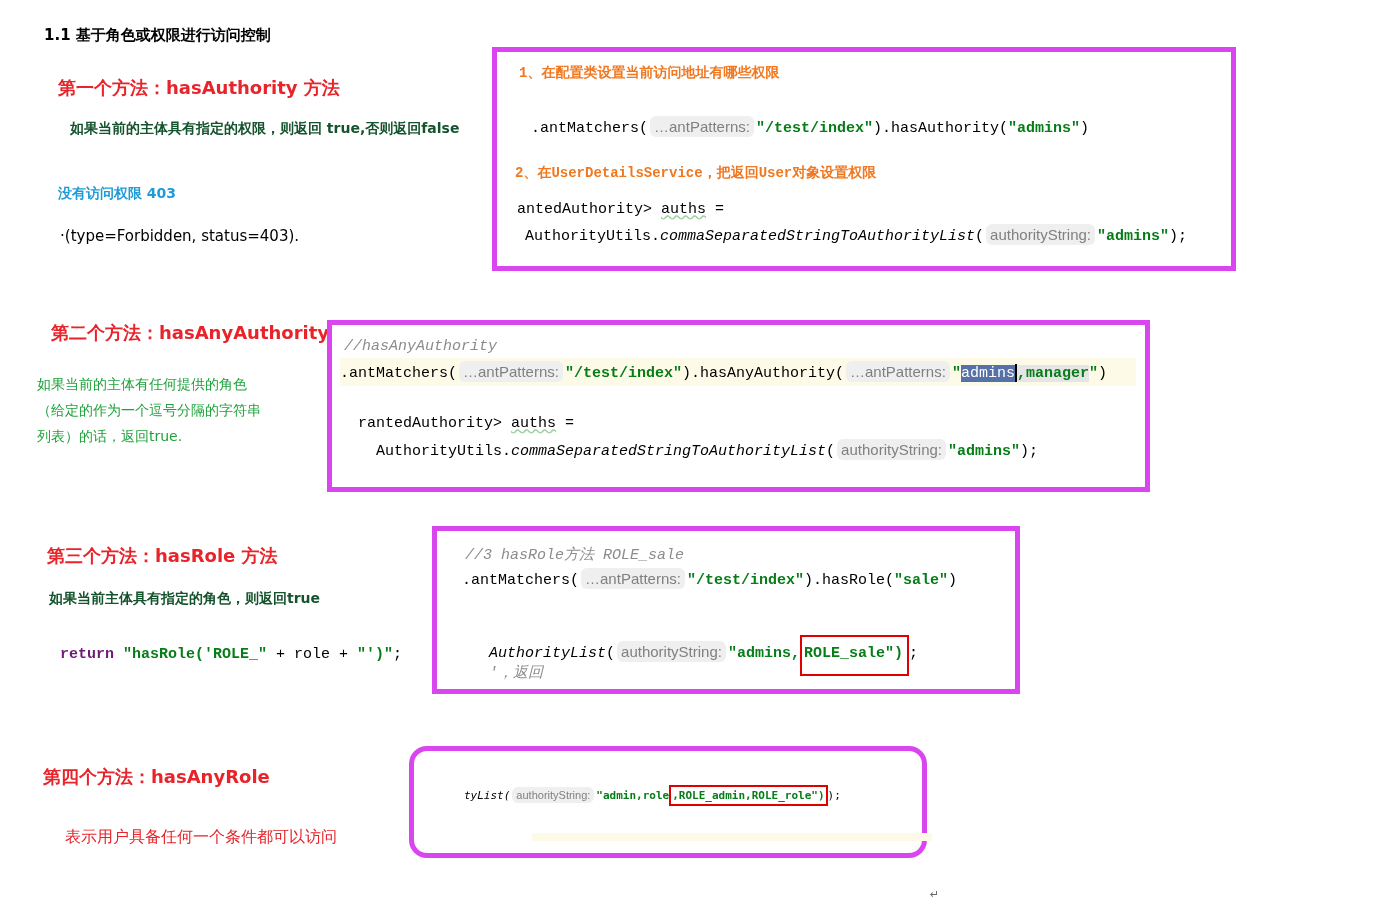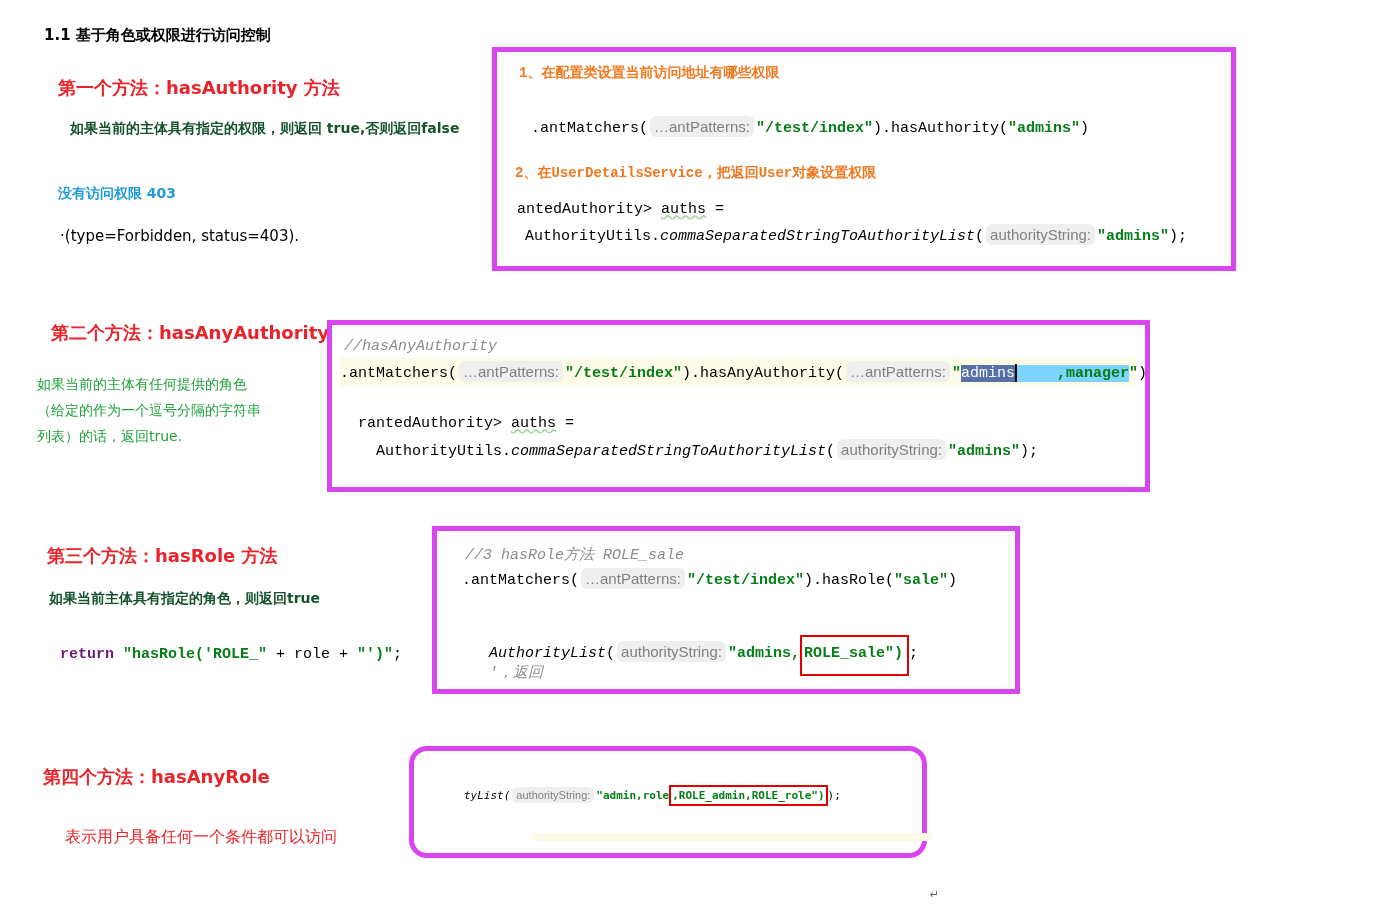--- a/index.html
+++ b/index.html
@@ -16,21 +16,21 @@
   .codebox.rounded { border-radius: 18px; }
   .serifmono { font-family: "Liberation Mono", "DejaVu Sans Mono", monospace; font-size: 15px; color: #000; }
   .orange-b { color: #f07820; font-size: 14px; font-weight: bold; font-family: "Liberation Mono", monospace; }
   .comment { color: #8c8c8c; font-style: italic; }
   .str { color: #067d17; font-weight: bold; }
   .hint { background: #efefef; color: #808080; font-family: "Liberation Sans", sans-serif; font-size: 15px; padding: 2px 4px; border-radius: 6px; margin: 0 2px; }
   .ital { font-style: italic; }
   .kw { color: #701a75; font-weight: bold; text-align: center; }
   .linehl { background: #fdfbe8; }
   .sel { background: #5670a8; color: #ffffff; }
-  .sel2 { background: #7dd3fc; padding-left: 40px; }
+  .sel2 { background: #e5e5e5; }
   .caret { display: inline-block; width: 2px; height: 18px; background: #000; vertical-align: middle; }
   .redbox { border: 2px solid #e00000; padding: 0 2px; }
   .squiggle { text-decoration: underline wavy #9fcf9f; }
 </style>
 </head>
 <body>
 
 <div class="abs title" style="left:44px; top:26px;">1.1 基于角色或权限进行访问控制</div>
 
 <div class="abs red-h" style="left:58px; top:76px;">第一个方法：hasAuthority 方法</div>

